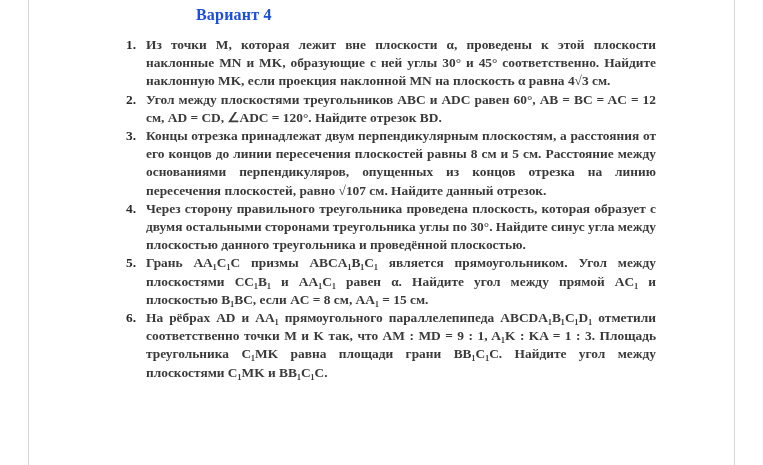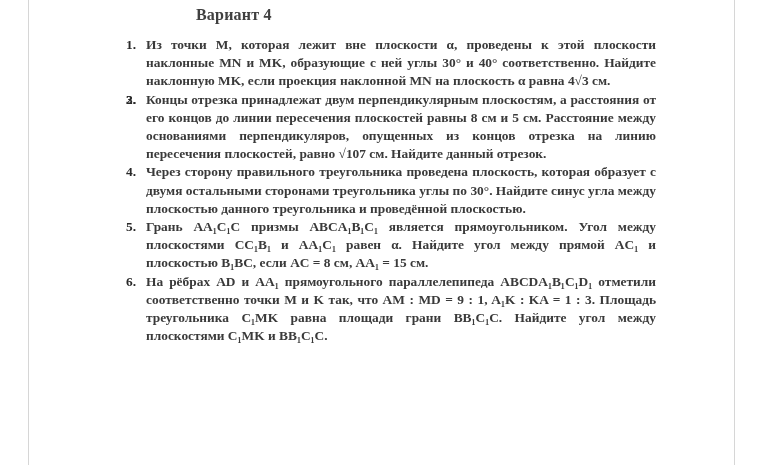--- a/index.html
+++ b/index.html
@@ -31,21 +31,21 @@
       top: 0;
       width: 536px;
     }
     .title {
       position: absolute;
       left: 76px;
       top: 6px;
       font-family: "Liberation Serif", serif;
       font-weight: bold;
       font-size: 16px;
-      color: #404040;
+      color: #1d4ed8;
       letter-spacing: 0.2px;
     }
     .problems {
       position: absolute;
       top: 36px;
       left: 0;
       width: 536px;
       margin: 0;
       padding: 0;
       list-style: none;
@@ -74,24 +74,25 @@
 
 <div class="vline left"></div>
 <div class="vline right"></div>
 
 <div class="page">
   <div class="title">Вариант 4</div>
 
   <ol class="problems">
     <li class="problem">
       <span class="num">1.</span>
-      <span class="text">Из точки M, которая лежит вне плоскости α, проведены к этой плоскости наклонные MN и MK, образующие с ней углы 30° и 40° соответственно. Найдите наклонную MK, если проекция наклонной MN на плоскость α равна 4√3 см.</span>
+      <span class="text">Из точки M, которая лежит вне плоскости α, проведены к этой плоскости наклонные MN и MK, образующие с ней углы 30° и 45° соответственно. Найдите наклонную MK, если проекция наклонной MN на плоскость α равна 4√3 см.</span>
     </li>
     <li class="problem">
       <span class="num">2.</span>
+      <span class="text">Угол между плоскостями треугольников ABC и ADC равен 60°, AB = BC = AC = 12 см, AD = CD, ∠ADC = 120°. Найдите отрезок BD.</span>
     </li>
     <li class="problem">
       <span class="num">3.</span>
       <span class="text">Концы отрезка принадлежат двум перпендикулярным плоскостям, а расстояния от его концов до линии пересечения плоскостей равны 8 см и 5 см. Расстояние между основаниями перпендикуляров, опущенных из концов отрезка на линию пересечения плоскостей, равно √107 см. Найдите данный отрезок.</span>
     </li>
     <li class="problem">
       <span class="num">4.</span>
       <span class="text">Через сторону правильного треугольника проведена плоскость, которая образует с двумя остальными сторонами треугольника углы по 30°. Найдите синус угла между плоскостью данного треугольника и проведённой плоскостью.</span>
     </li>
     <li class="problem">

